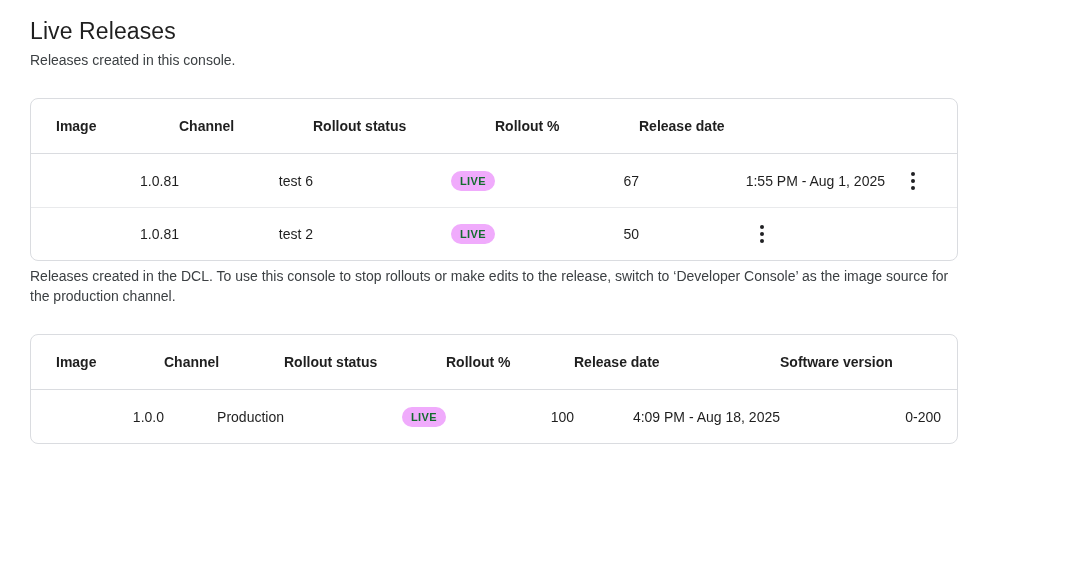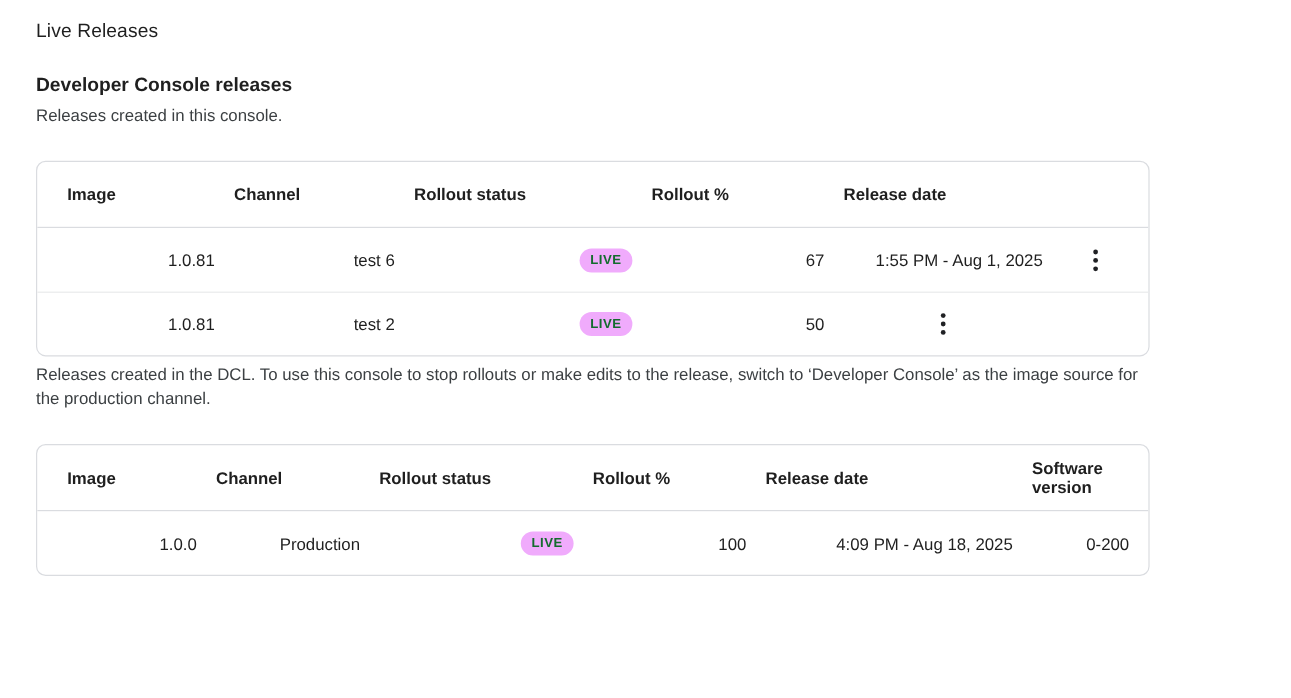--- a/index.html
+++ b/index.html
@@ -6,21 +6,21 @@
   html, body {
     width: 1076px; height: 582px;
     background: #ffffff;
     font-family: "Liberation Sans", sans-serif;
     color: #1f1f1f;
     overflow: hidden;
   }
   .page { padding: 18px 30px 0 30px; }
 
   .page-title {
-    font-size: 16px;
+    font-size: 23px;
     font-weight: 400;
     color: #1f1f1f;
     letter-spacing: 0.1px;
   }
 
   .section-heading {
     font-size: 16px;
     font-weight: 700;
     color: #1f1f1f;
   }
@@ -41,21 +41,20 @@
     border: 1px solid #dadce0;
     border-radius: 8px;
     background: #fff;
     overflow: hidden;
   }
 
   .tr {
     display: grid;
     align-items: center;
     padding: 0 16px 0 25px;
-    gap: 16px;
   }
   
   .t1 .tr { grid-template-columns: 123px 134px 182px 144px 1fr 56px; }
   
   .t2 .tr { grid-template-columns: 108px 120px 162px 128px 206px 1fr; }
 
   .tr.head {
     height: 55px;
     border-bottom: 1px solid #dadce0;
   }
@@ -102,21 +101,20 @@
     background: #202124;
   }
 </style>
 </head>
 <body>
 
 <div class="page">
 
   <h1 class="page-title">Live Releases</h1>
 
-  <h2 class="section-heading first">Developer Console releases</h2>
   <p class="section-desc">Releases created in this console.</p>
 
   <div class="table t1">
     <div class="tr head">
       <div class="th">Image</div>
       <div class="th">Channel</div>
       <div class="th">Rollout status</div>
       <div class="th">Rollout %</div>
       <div class="th">Release date</div>
       <div class="th"></div>

